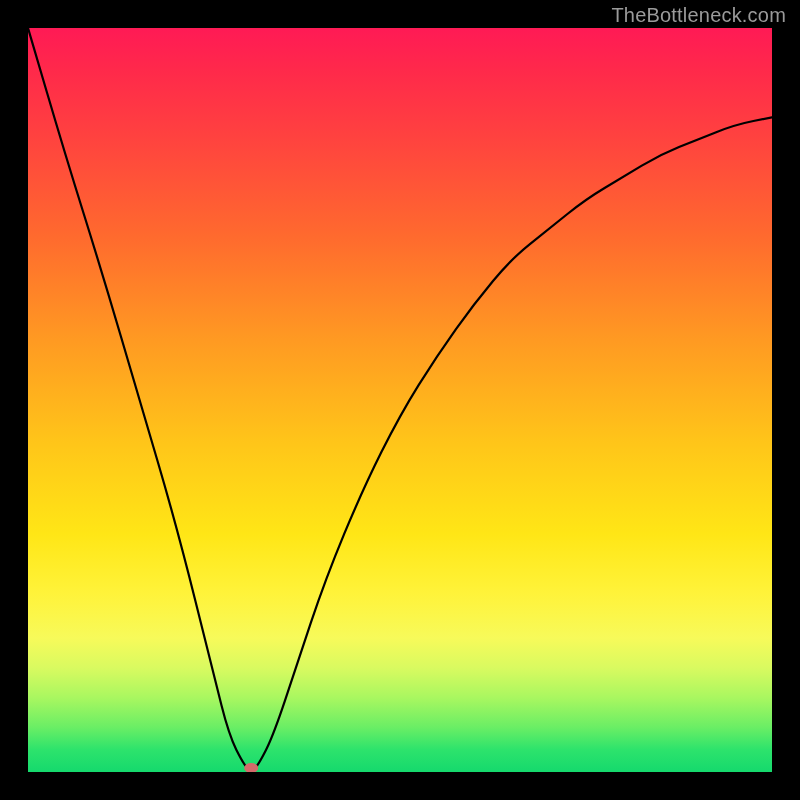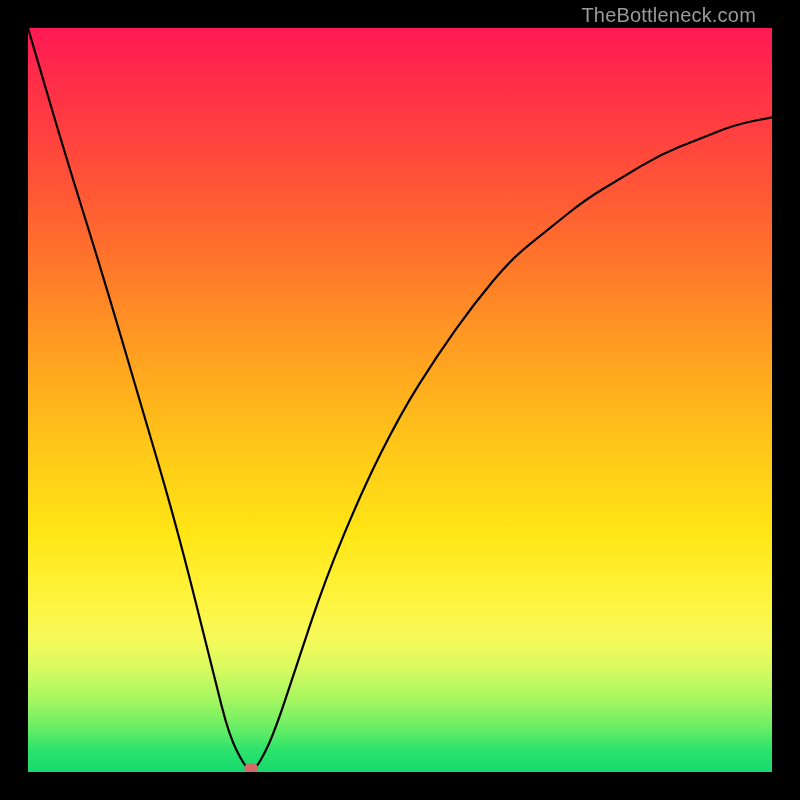--- a/index.html
+++ b/index.html
@@ -38,21 +38,21 @@
       #d9fa60 86%,
       #a9f760 90%,
       #6aee65 94%,
       #2de36c 97%,
       #15d96d 100%
     );
   }
   .watermark {
     position: absolute;
     top: 4px;
-    right: 44px;
+    right: 14px;
     color: #9a9a9a;
     font-size: 20px;
     letter-spacing: 0.2px;
     font-weight: 400;
     user-select: none;
   }
   svg.curve {
     position: absolute;
     inset: 0;
     width: 744px;

